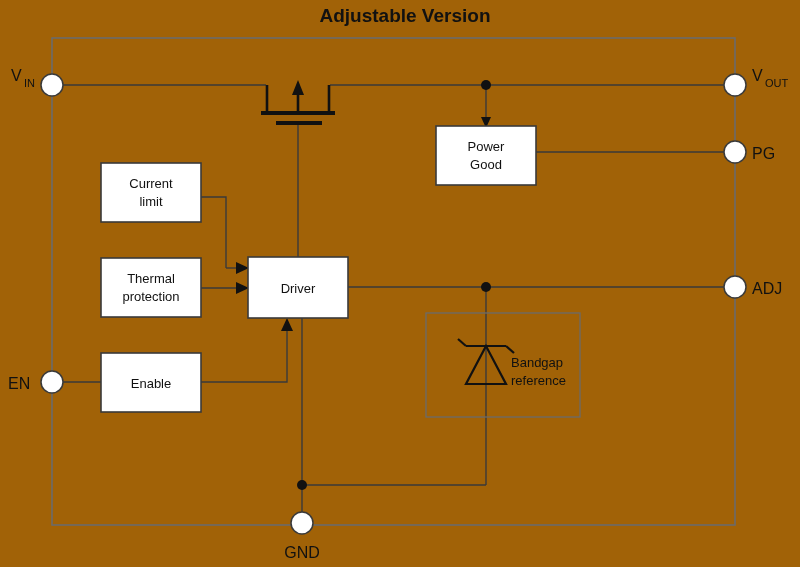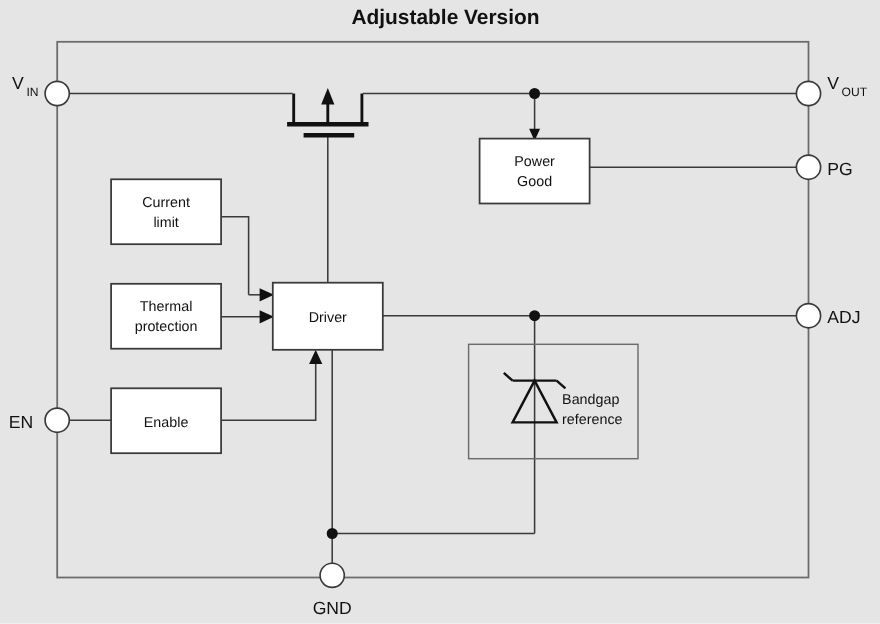--- a/index.html
+++ b/index.html
@@ -4,21 +4,21 @@
 <style>
   html, body {
     margin: 0;
     padding: 0;
     background: #ffffff;
   }
   #page {
     position: relative;
     width: 800px;
     height: 567px;
-    background: #e5e5e5;
+    background: #a16207;
     font-family: "Liberation Sans", sans-serif;
     overflow: hidden;
   }
   svg#diagram {
     position: absolute;
     left: 0;
     top: 0;
     width: 800px;
     height: 567px;
   }

